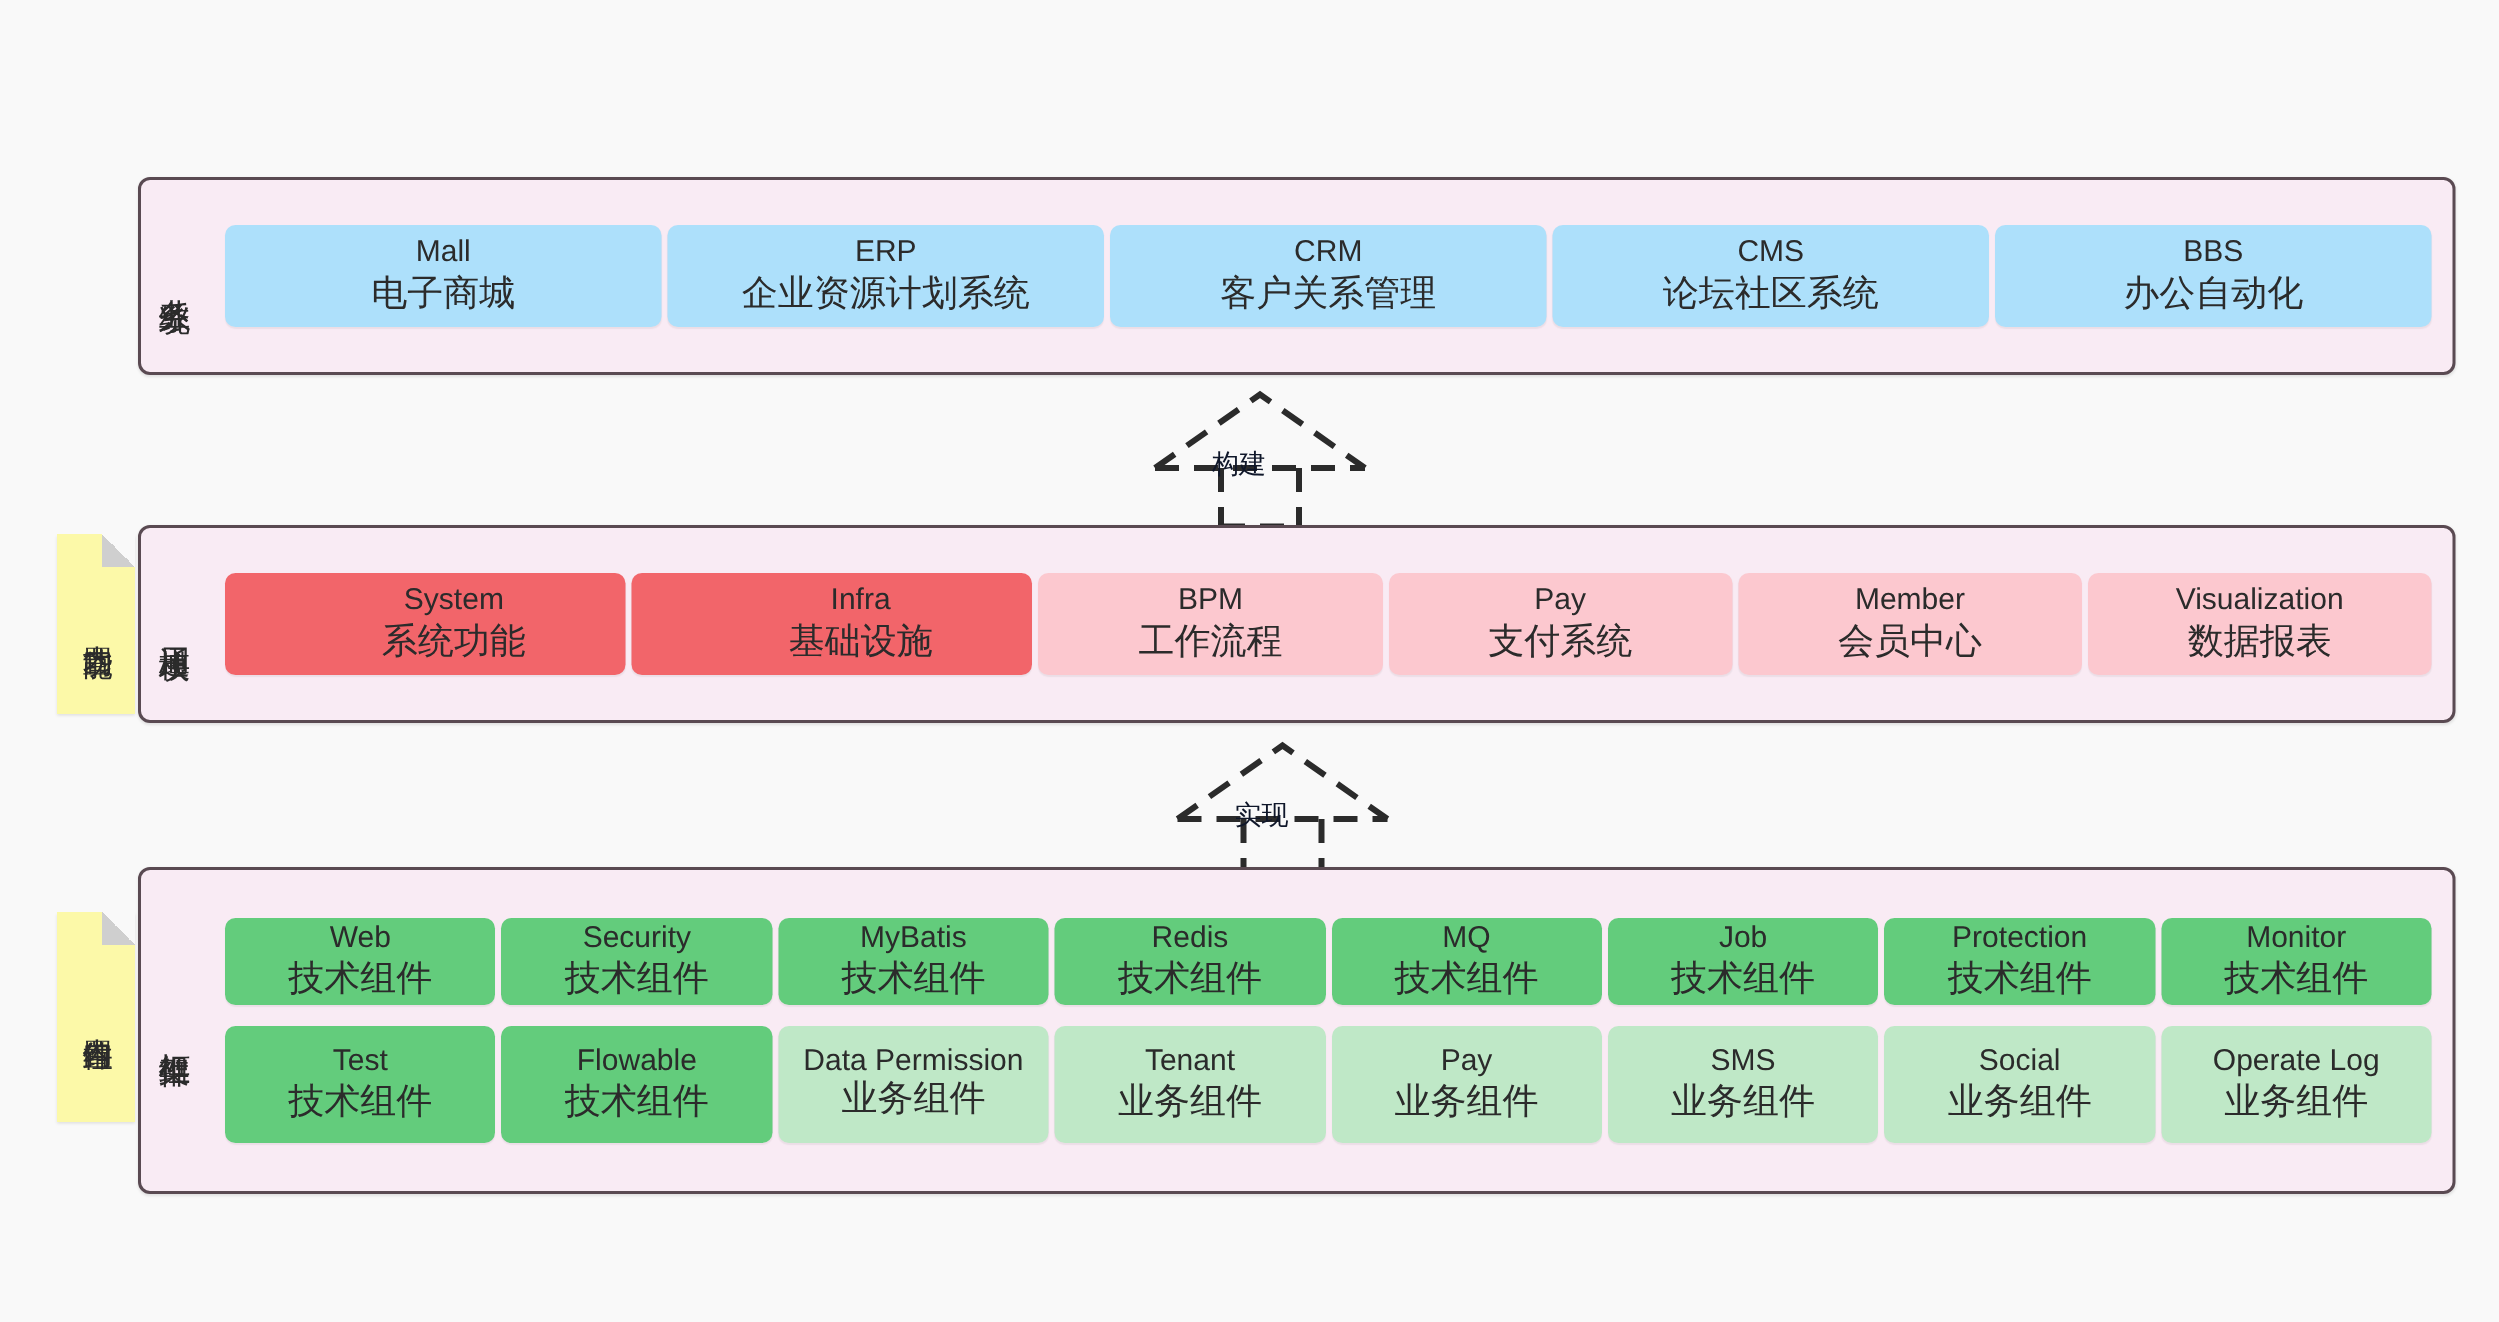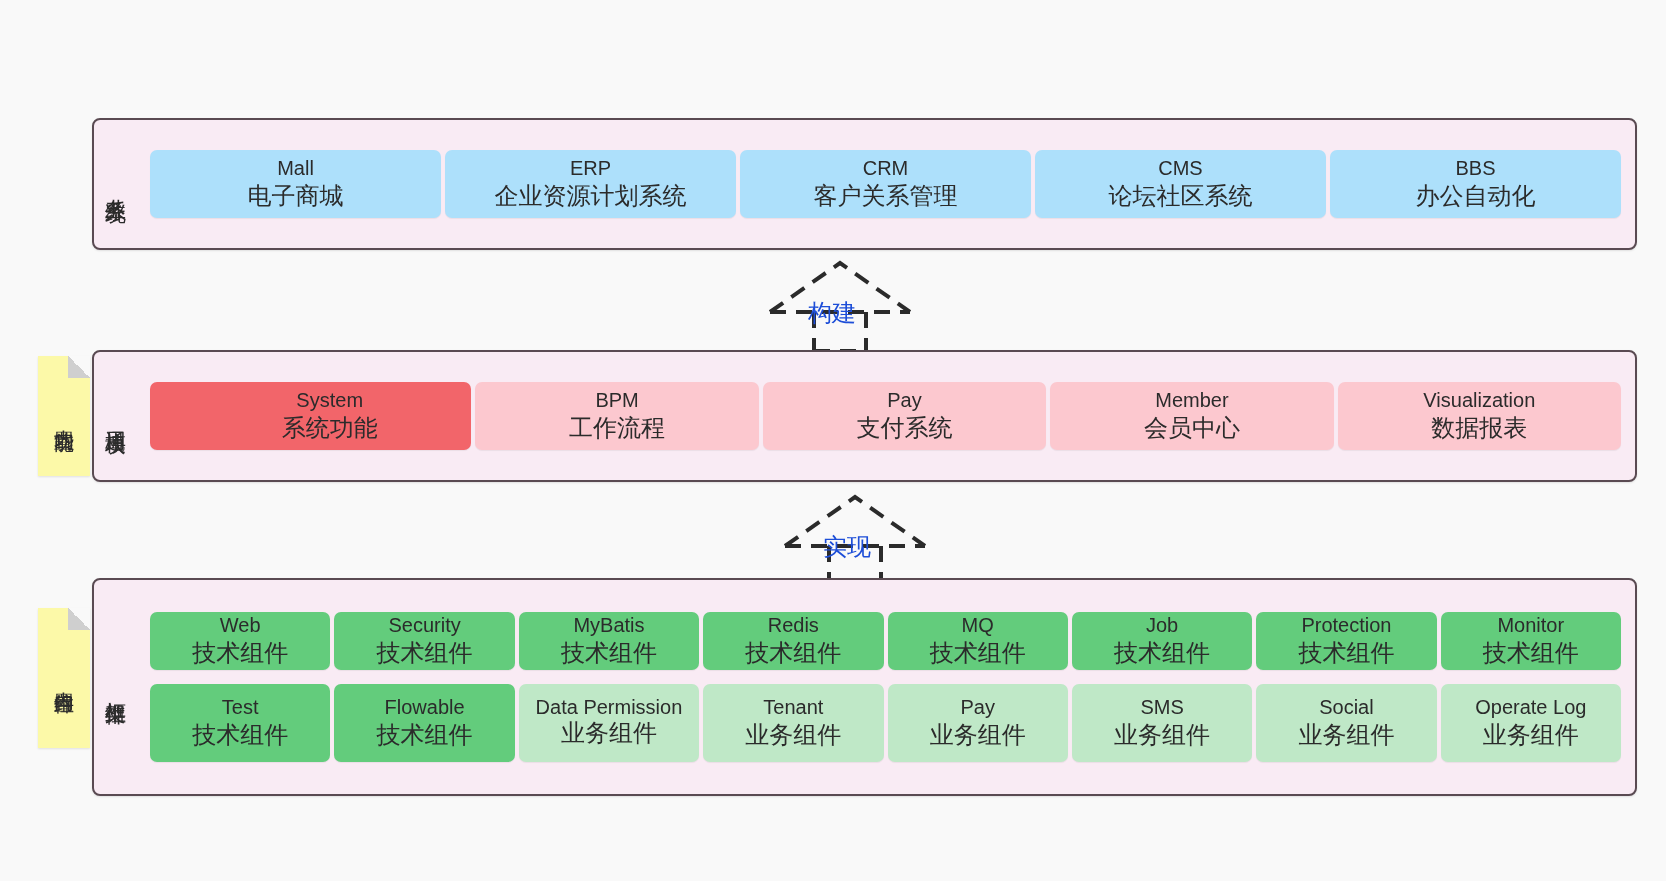--- a/index.html
+++ b/index.html
@@ -94,22 +94,22 @@
     top: 0; right: 0;
     width: 22px; height: 22px;
     background: linear-gradient(225deg, #f9f9f9 0 50%, #cfcfcf 50% 100%);
   }
 
   
   .arrow { position: absolute; }
   .arrow svg { display: block; overflow: visible; }
   .arrow-label {
     position: absolute;
-    font-size: 24px;
-    color: #1d4ed8;
+    font-size: 18px;
+    color: #0f172a;
     background: transparent;
     white-space: nowrap;
   }
 </style>
 </head>
 <body>
 
 <div class="canvas">
 
   <div class="layer" style="left:92px; top:118px; width:1545px; height:132px;">
@@ -154,20 +154,24 @@
   <div class="sticky" style="left:38px; top:356px; width:52px; height:120px;">内置功能</div>
 
   <div class="layer" style="left:92px; top:350px; width:1545px; height:132px;">
     <div class="layer-title">通用模块</div>
     <div class="layer-body">
       <div class="row">
         <div class="card c-red">
           <span class="en">System</span>
           <span class="cn">系统功能</span>
         </div>
+        <div class="card c-red">
+          <span class="en">Infra</span>
+          <span class="cn">基础设施</span>
+        </div>
         <div class="card c-pink">
           <span class="en">BPM</span>
           <span class="cn">工作流程</span>
         </div>
         <div class="card c-pink">
           <span class="en">Pay</span>
           <span class="cn">支付系统</span>
         </div>
         <div class="card c-pink">
           <span class="en">Member</span>

